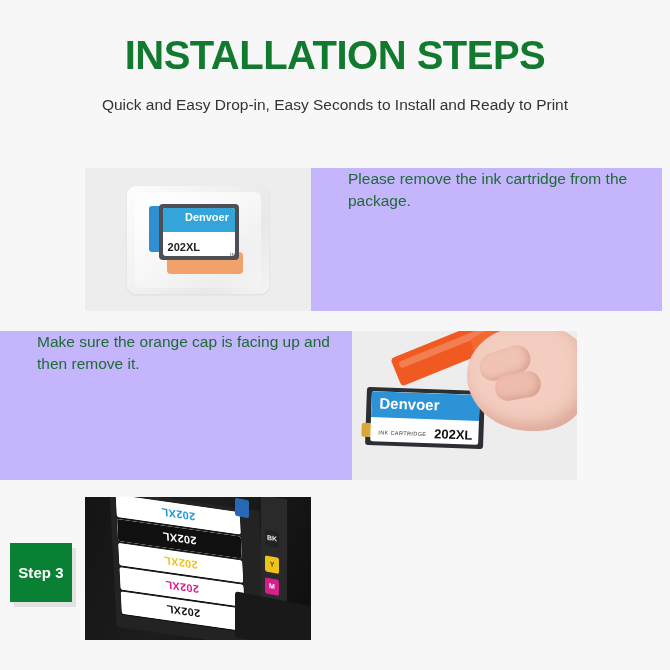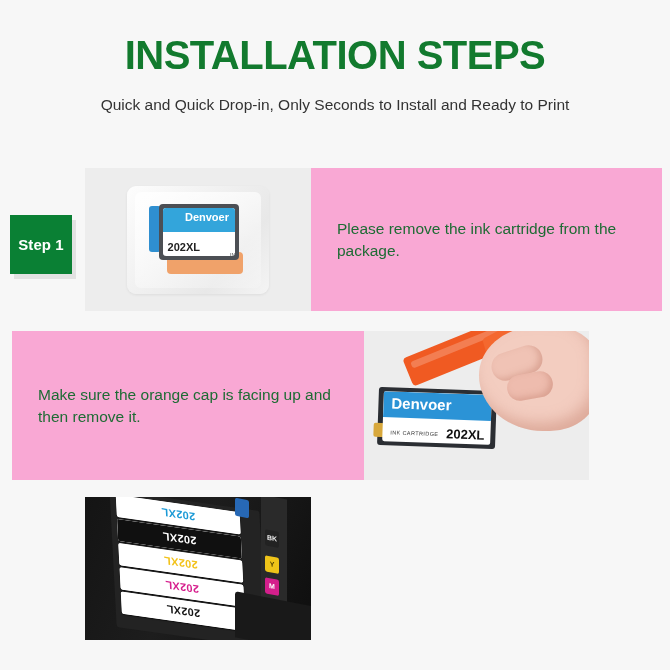--- a/index.html
+++ b/index.html
@@ -46,38 +46,38 @@
     color: #333333;
     font-weight: normal;
   }
 
   
   .row {
     position: absolute;
     height: 143px;
   }
   .row-1 { left: 85px;  top: 168px; width: 577px; }
-  .row-2 { left: 12px;   top: 331px; width: 577px; height: 149px; }
+  .row-2 { left: 0;   top: 331px; width: 577px; height: 149px; }
   .row-3 { left: 85px;  top: 497px; width: 577px; height: 143px; }
 
   .panel {
     position: absolute;
     top: 0;
     bottom: 0;
   }
 
   
   .panel-image {
     background: #ededed;
     overflow: hidden;
   }
   .panel-text {
-    background: #f9a8d4;
+    background: #c4b5fd;
     display: flex;
-    align-items: center;
+    padding-left: 11px;
   }
   .panel-text p {
     margin: 0;
     padding: 0 22px 0 26px;
     color: #1e6b34;
     font-size: 15.5px;
     line-height: 22px;
   }
 
   
@@ -390,21 +390,21 @@
     border-radius: 3px 3px 0 0;
   }
 </style>
 </head>
 <body>
 
 <div class="page">
 
   <div class="header">
     <h1 class="title">INSTALLATION STEPS</h1>
-    <p class="subtitle">Quick and Quick Drop-in, Only Seconds to Install and Ready to Print</p>
+    <p class="subtitle">Quick and Easy Drop-in, Easy Seconds to Install and Ready to Print</p>
   </div>
 
   <div class="row row-1">
     <div class="panel panel-image">
       <div class="art">
         <div class="bag"></div>
         <div class="cart1">
           <div class="cart1-tab"></div>
           <div class="cart1-blue"></div>
           <div class="cart1-cap"></div>
@@ -414,23 +414,20 @@
             <div class="txt-sm">INK CARTRIDGE</div>
             <div class="txt-lg">202XL</div>
             <div class="brand">Denvoer</div>
           </div>
         </div>
       </div>
     </div>
     <div class="panel panel-text">
       <p>Please remove the ink cartridge from the package.</p>
     </div>
-  </div>
-  <div class="badge badge-1">
-    <span>Step 1</span>
   </div>
 
   <div class="row row-2">
     <div class="panel panel-text">
       <p>Make sure the orange cap is facing up and then remove it.</p>
     </div>
     <div class="panel panel-image">
       <div class="s2-wrap">
         <div class="cap2"></div>
         <div class="cap2b"></div>
@@ -481,14 +478,17 @@
         <div class="rail">
           <div class="railmark r-bk">BK</div>
           <div class="railmark r-y">Y</div>
           <div class="railmark r-m">M</div>
           <div class="railmark r-pb">PB</div>
         </div>
         <div class="tray"></div>
       </div>
     </div>
   </div>
+  <div class="badge badge-3">
+    <span>Step 3</span>
+  </div>
 
 </div>
 
 </body></html>

